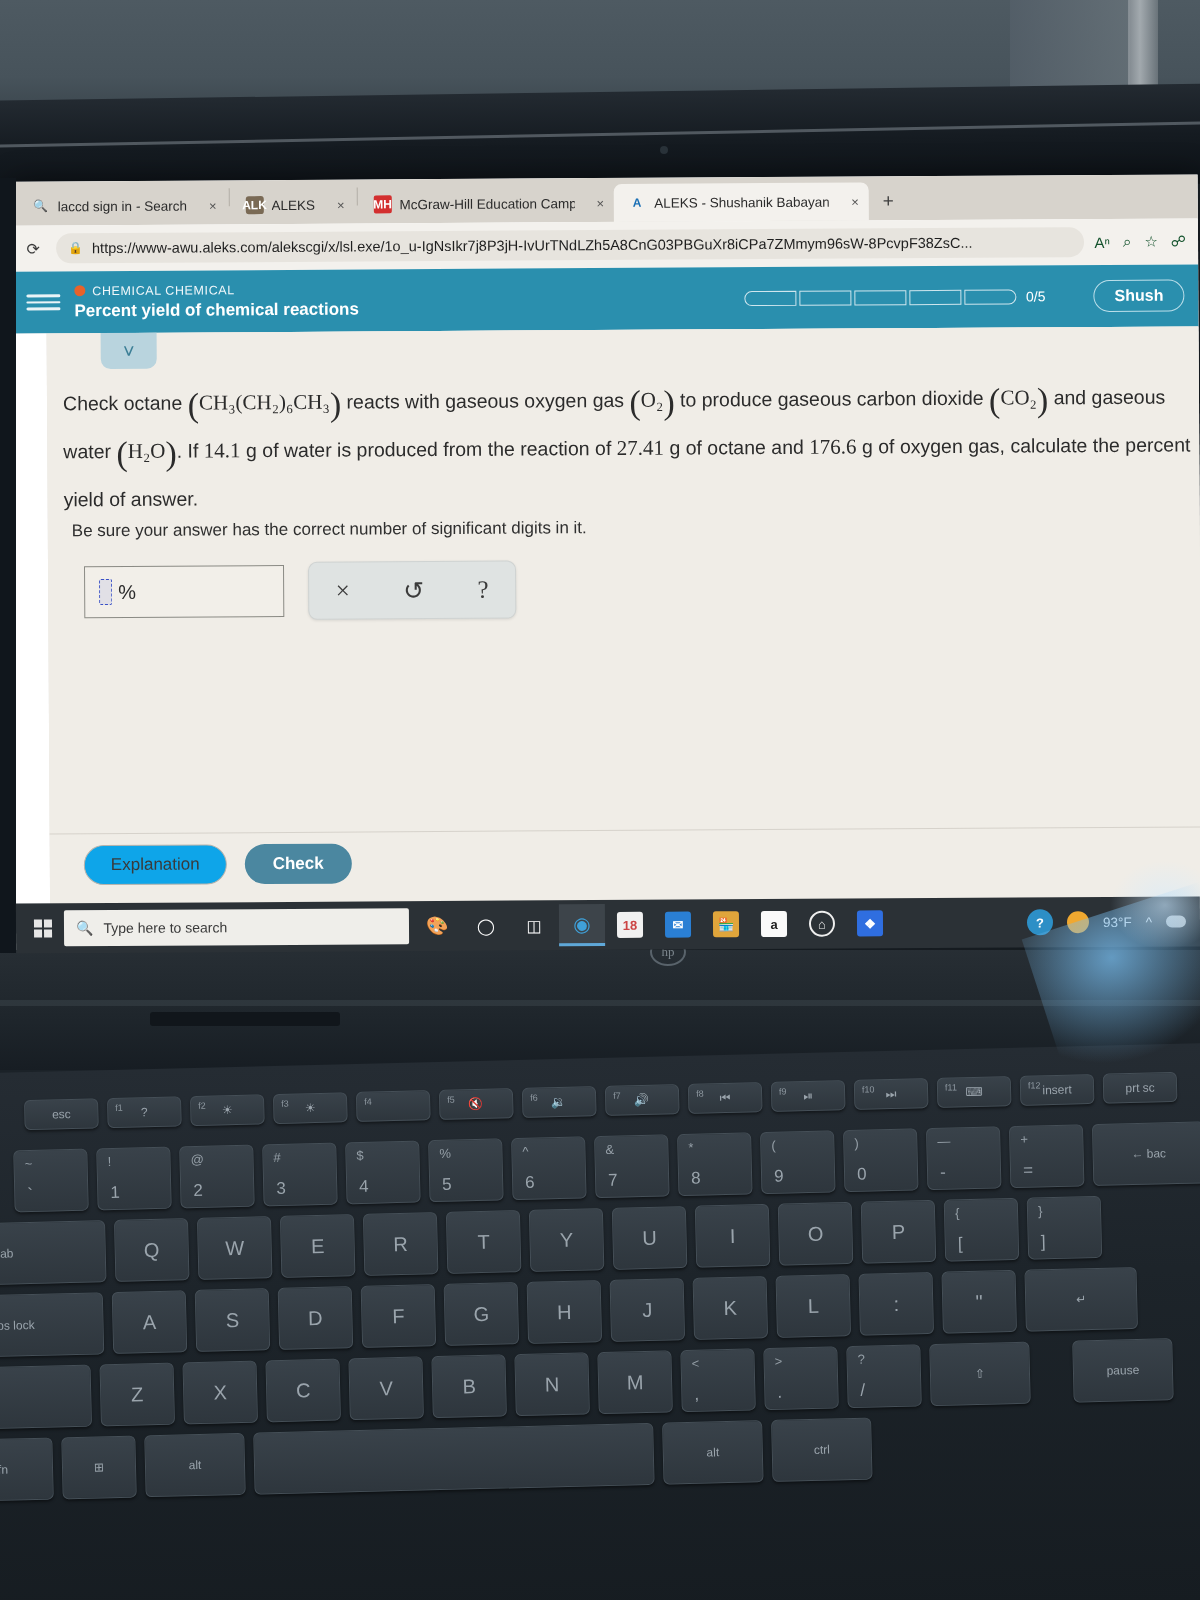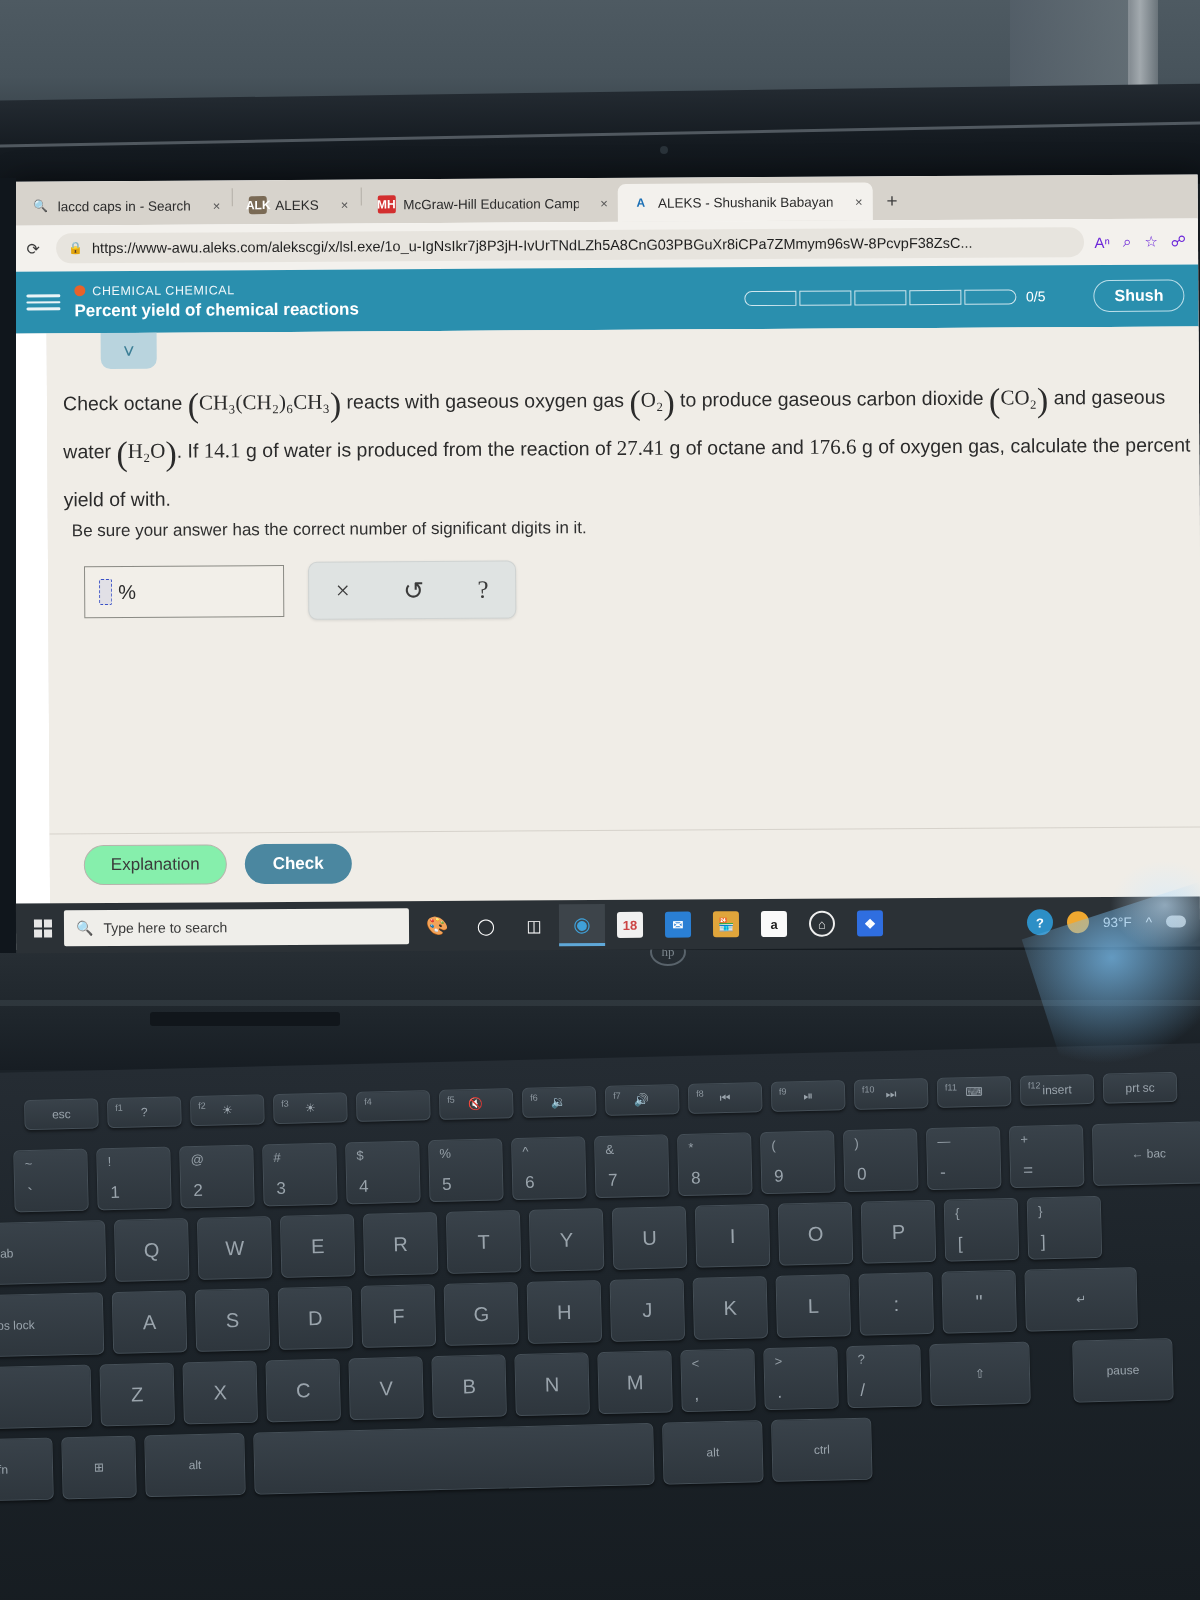--- a/index.html
+++ b/index.html
@@ -91,21 +91,21 @@
   }
   .nav-ico { width: 26px; text-align: center; font-size: 16px; color: #3a3a3a; }
   .urlbox {
     flex: 1 1 auto; height: 30px; background: #e7e4de; border-radius: 15px;
     display: flex; align-items: center; gap: 9px; padding: 0 12px;
     font-size: 14.5px; color: #1f1f1f; overflow: hidden; white-space: nowrap;
   }
   .lockico { font-size: 12px; color: #3c3c3c; }
   .urltext { overflow: hidden; text-overflow: clip; }
   .addr-right { display: flex; align-items: center; gap: 13px; padding-right: 4px; }
-  .addr-right span { font-size: 15px; color: #6d28d9; }
+  .addr-right span { font-size: 15px; color: #14532d; }
 
   
   .aleks-header {
     position: absolute; left: 0; top: 90px; width: 1186px; height: 62px;
     background: #2a8fae;
     display: flex; align-items: center; padding: 0 14px;
   }
   .hamb { width: 34px; display: flex; flex-direction: column; gap: 4px; margin-right: 14px; }
   .hamb i { display: block; height: 2.5px; background: #eaf4f7; border-radius: 2px; }
   .hdr-titles { display: flex; flex-direction: column; gap: 3px; }
@@ -171,21 +171,21 @@
     display: flex; align-items: center; justify-content: space-around;
     color: #3b3b3b; box-shadow: 0 1px 3px rgba(0,0,0,.10);
   }
   .tool-pad span { font-size: 25px; font-family: "Liberation Serif", serif; }
 
   
   .hr-line { position: absolute; left: 0px; top: 500px; width: 1152px; height: 1px; background: #d6d2cb; }
   .btn-row { position: absolute; left: 34px; top: 512px; display: flex; align-items: center; gap: 18px; }
   .btn-explain {
     padding: 9px 26px; border-radius: 20px; border: 1.3px solid #b7b3ac;
-    background: #86efac; color: #3a3a3a; font-size: 17px;
+    background: #0ea5e9; color: #3a3a3a; font-size: 17px;
   }
   .btn-check {
     padding: 10px 28px; border-radius: 20px; border: none;
     background: #4b87a0; color: #ffffff; font-size: 17px; font-weight: 700;
   }
 
   
   .taskbar {
     position: absolute; left: 16px; top: 900px; width: 1184px; height: 50px;
     background: #2b3136; display: flex; align-items: center; padding: 0 6px;
@@ -294,21 +294,21 @@
   <div class="wall-edge"></div>
   <div class="bezel-top"></div>
   <div class="bezel-highlight"></div>
   <div class="webcam"></div>
 
   <div class="screen">
 
     <div class="tabstrip">
       <div class="tab inactive">
         <span class="tfav fav-search">🔍</span>
-        <span class="tlabel">laccd caps in - Search</span>
+        <span class="tlabel">laccd sign in - Search</span>
         <span class="tclose">×</span>
       </div>
       <div class="tab-sep"></div>
       <div class="tab inactive">
         <span class="tfav fav-aleks">ALK</span>
         <span class="tlabel">ALEKS</span>
         <span class="tclose">×</span>
       </div>
       <div class="tab-sep"></div>
       <div class="tab inactive">
@@ -378,21 +378,21 @@
           <span>to produce gaseous carbon dioxide</span>
           <span class="paren">(</span><span class="serif">CO₂</span><span class="paren">)</span>
           <span>and gaseous water</span>
           <span class="paren">(</span><span class="serif">H₂O</span><span class="paren">)</span><span>. If</span>
           <span class="serif">14.1</span>
           <span>g of water is produced from the reaction of</span>
           <span class="serif">27.41</span>
           <span>g of octane and</span>
           <span class="serif">176.6</span>
           <span>g of oxygen gas, calculate the percent yield of</span>
-          <span>with.</span>
+          <span>answer.</span>
         </div>
 
         <div class="qnote">Be sure your answer has the correct number of significant digits in it.</div>
 
         <div class="answer-row">
           <div class="answer-box">
             <span class="cursor-box"></span>
             <span class="pct">%</span>
           </div>
           <div class="tool-pad">

